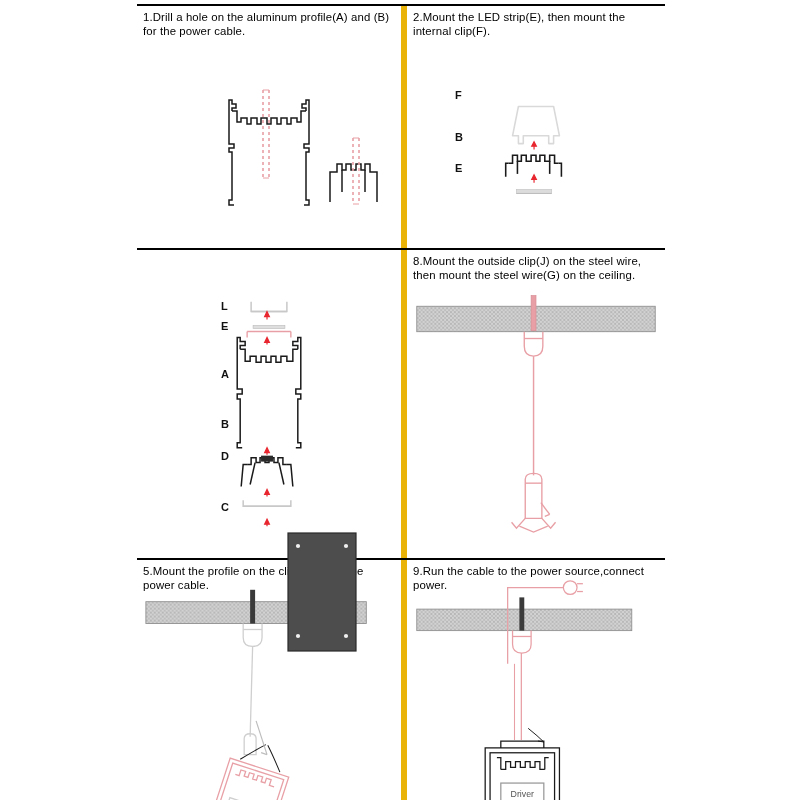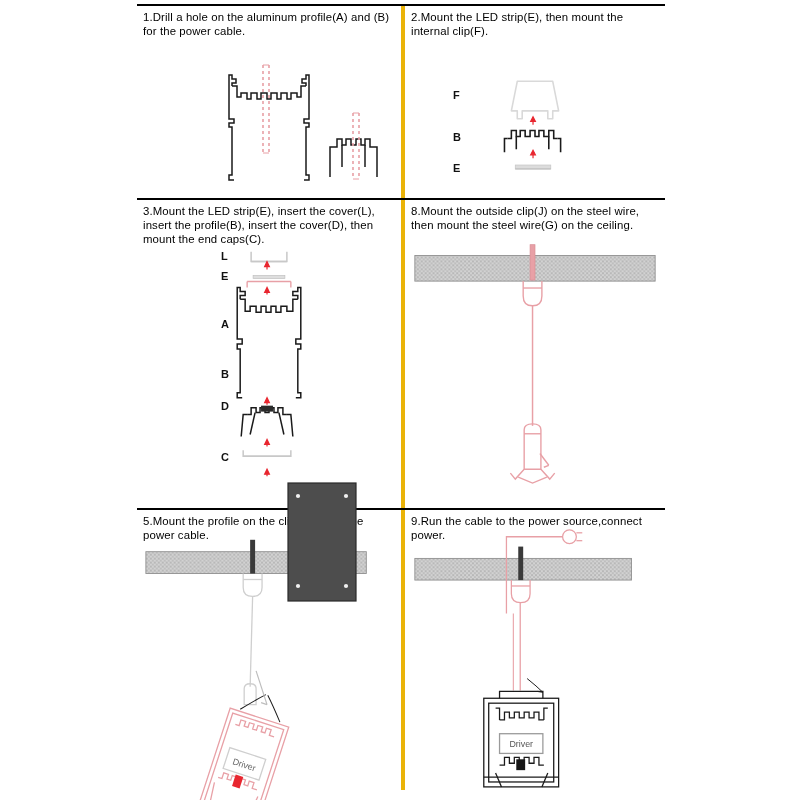--- a/index.html
+++ b/index.html
@@ -24,32 +24,32 @@
     height: 784px;
   }
 
   .row {
     position: relative;
     display: flex;
     width: 100%;
     box-sizing: border-box;
     border-top: 2px solid #000;
   }
-  .row.r1 { height: 194px; }
+  .row.r1 { height: 244px; }
   .row.r2 { height: 310px; }
   .row.r3 { height: 282px; }
 
   .cell {
     position: relative;
     box-sizing: border-box;
     width: 50%;
     padding: 4px 6px 0 6px;
   }
   .cell.right {
-    border-left: 4px solid #eab308;
+    border-left: 6px solid #eab308;
   }
 
   .step-text {
     font-size: 11.4px;
     line-height: 14.2px;
     letter-spacing: 0.01em;
     white-space: pre-line;
     color: #000;
   }
 
@@ -170,23 +170,20 @@
 
       <div class="lbl" style="left:48px; top:83px;">F</div>
       <div class="lbl" style="left:48px; top:125px;">B</div>
       <div class="lbl" style="left:48px; top:156px;">E</div>
     </div>
   </div>
 
   <div class="row r2">
 
     <div class="cell left">
-      <div class="step-text">3.Mount the LED strip(E), insert the cover(L),
-insert the profile(B), insert the cover(D), then
-mount the end caps(C).</div>
 
       <svg class="fig" viewBox="0 0 264 310" style="overflow:visible">
 
         <g stroke="#c8c8c8" stroke-width="1.5" fill="none">
           <path d="M114,52 L114,62 L150,62 L150,52"></path>
           <line x1="114" y1="62" x2="150" y2="62"></line>
         </g>
 
         <g>
           <rect x="116" y="76" width="32" height="3" fill="#dedede" stroke="#c0c0c0" stroke-width="0.7"></rect>

